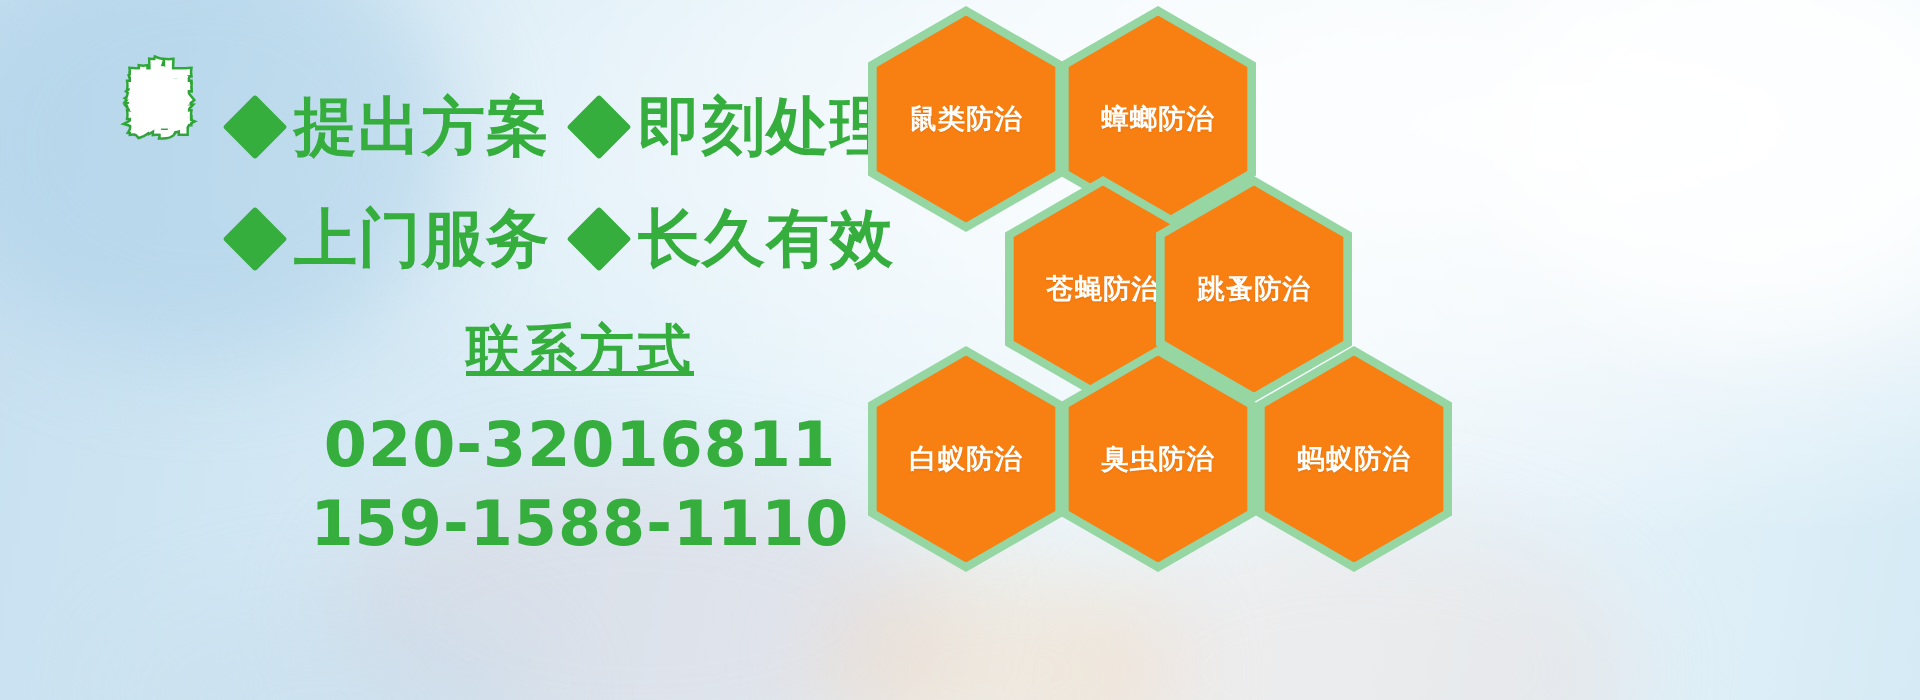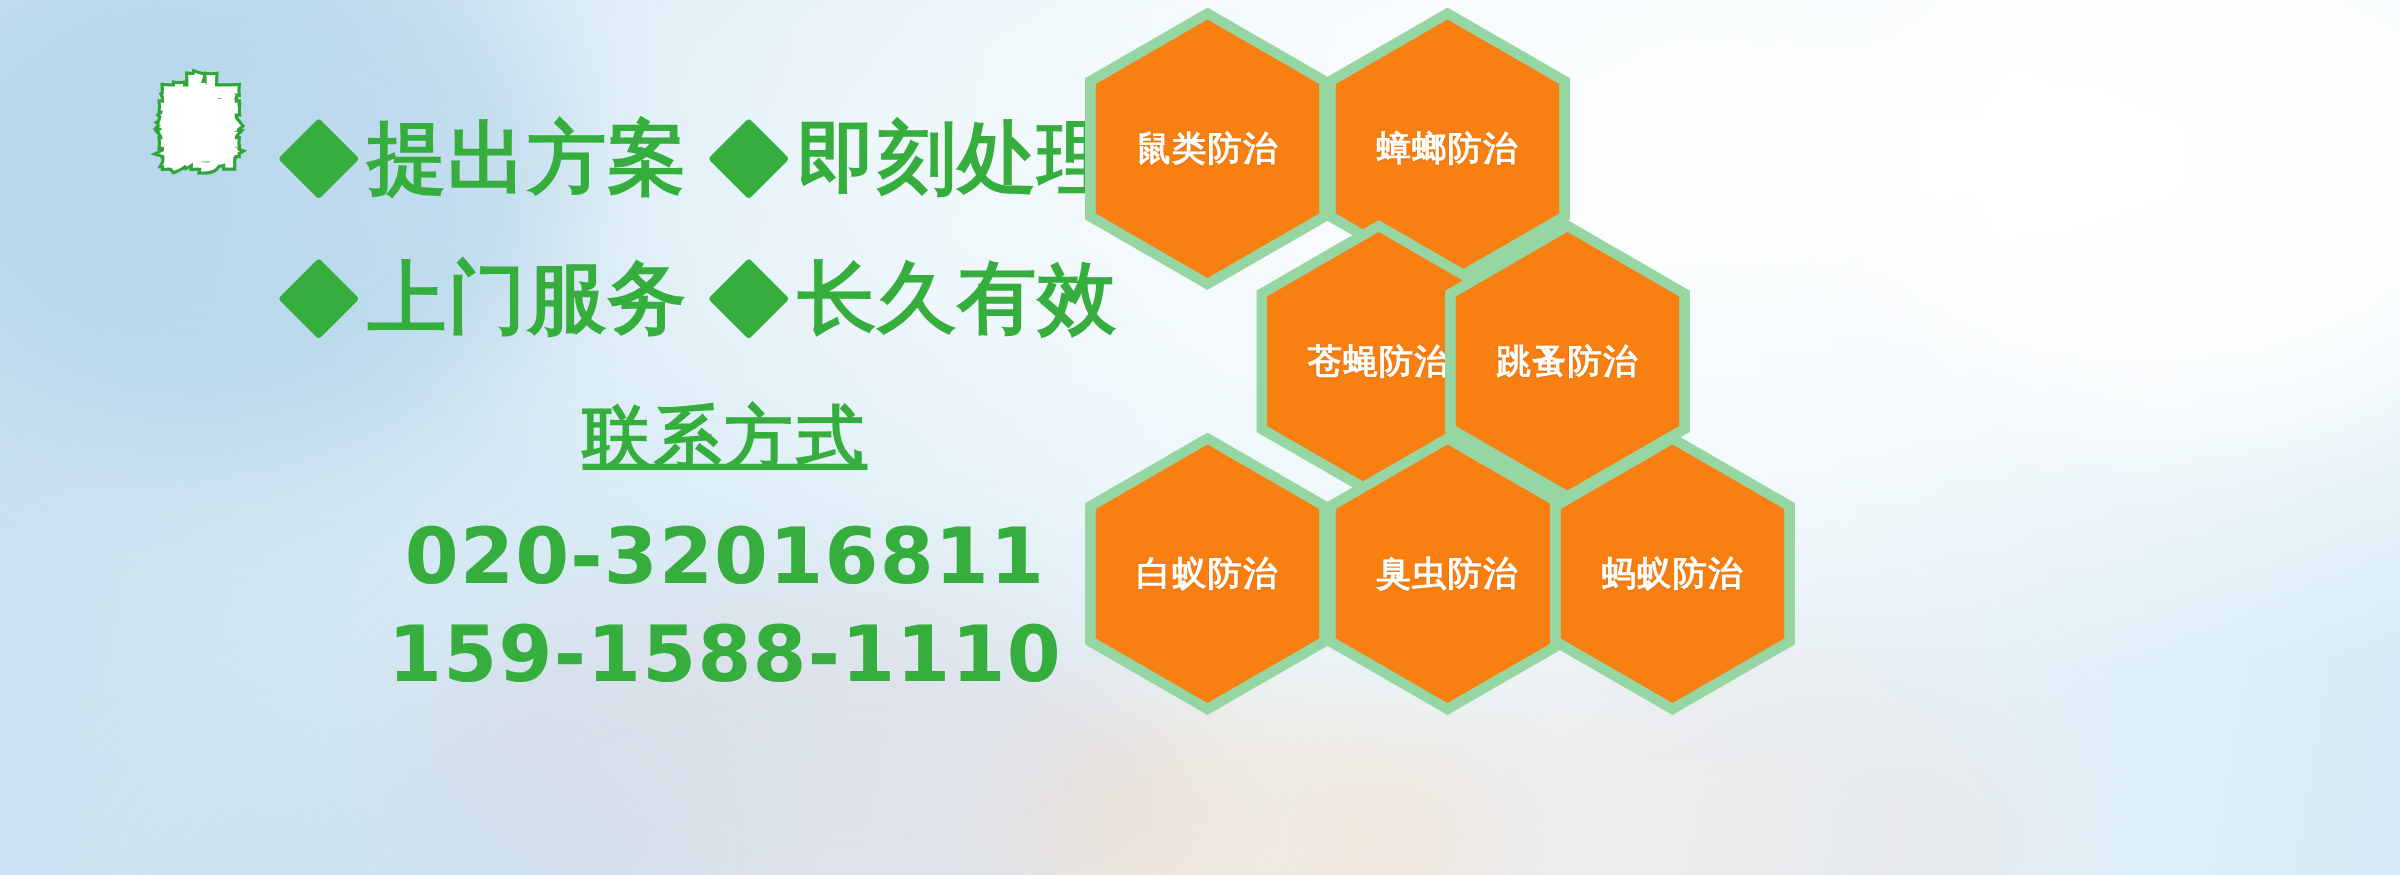--- a/index.html
+++ b/index.html
@@ -161,21 +161,21 @@
       <div class="hex-inner">
         <span class="hex-label">白蚁防治</span>
       </div>
     </div>
     <div class="hex-cell" style="left:198px;top:346px;">
       <div class="hex-outer"></div>
       <div class="hex-inner">
         <span class="hex-label">臭虫防治</span>
       </div>
     </div>
-    <div class="hex-cell" style="left:378px;top:346px;">
+    <div class="hex-cell" style="left:394px;top:346px;">
       <div class="hex-outer"></div>
       <div class="hex-inner">
         <span class="hex-label">蚂蚁防治</span>
       </div>
     </div>
   </div>
 
 </div>
 
 </body></html>

